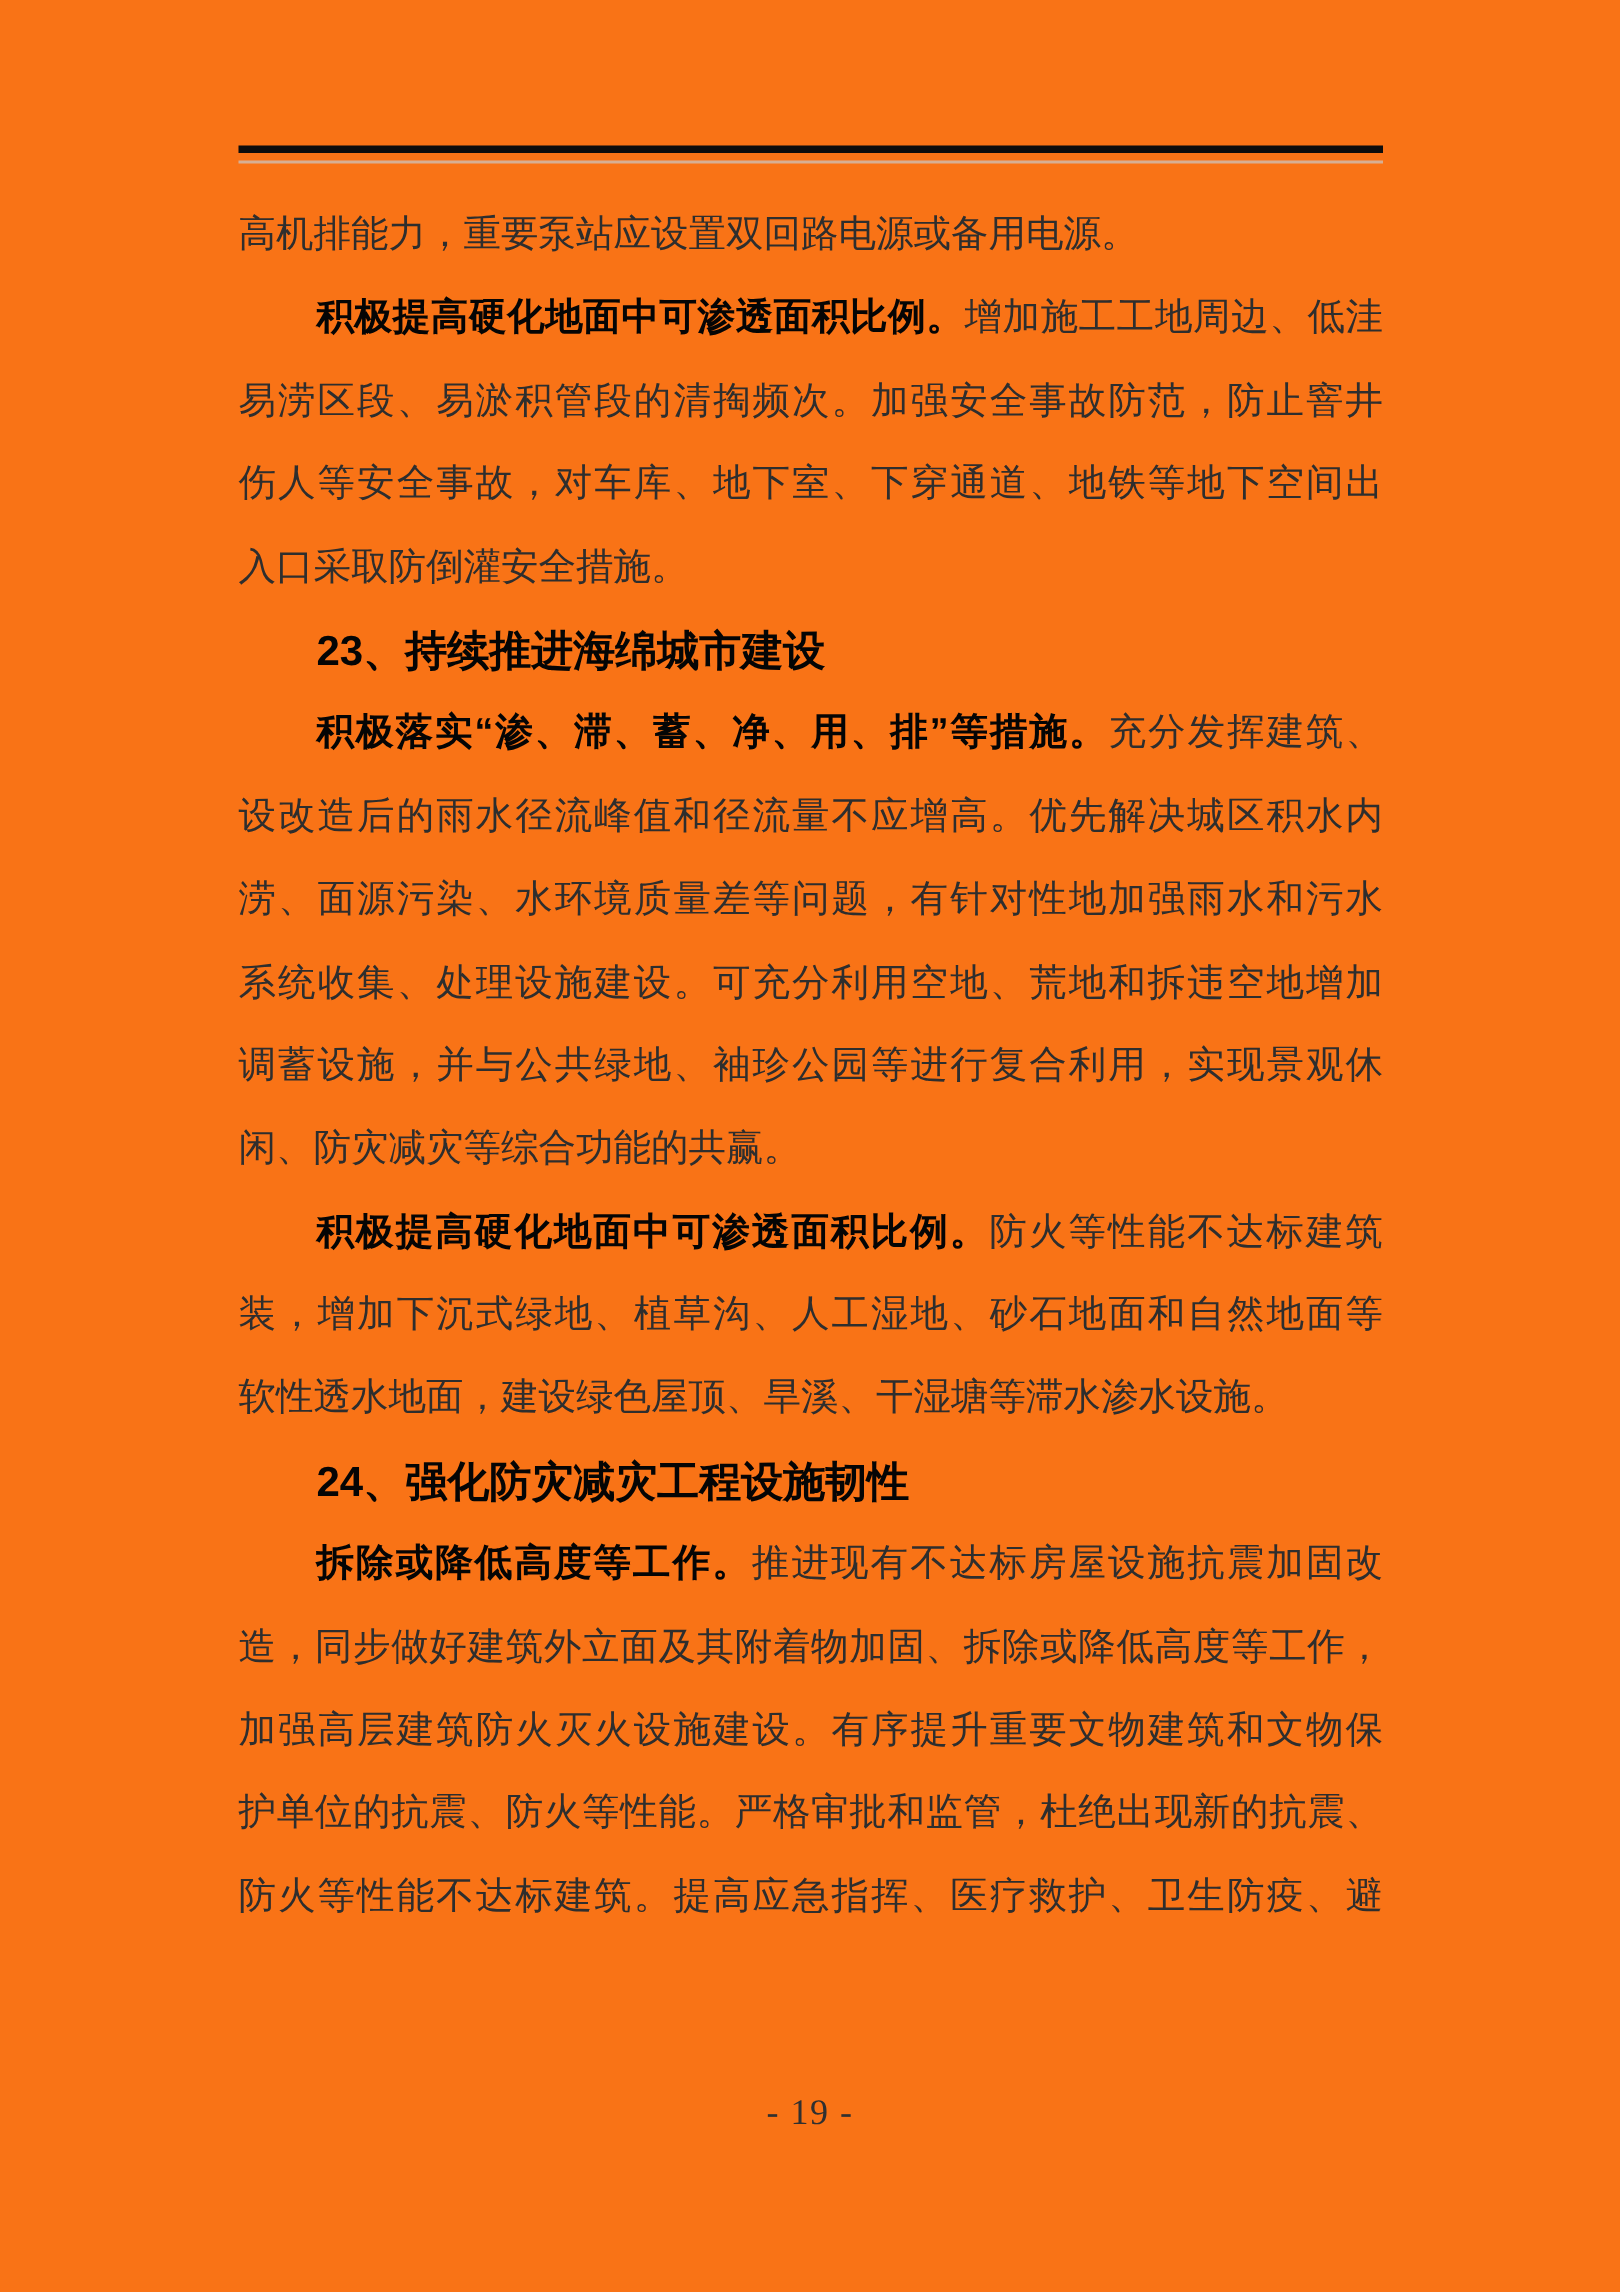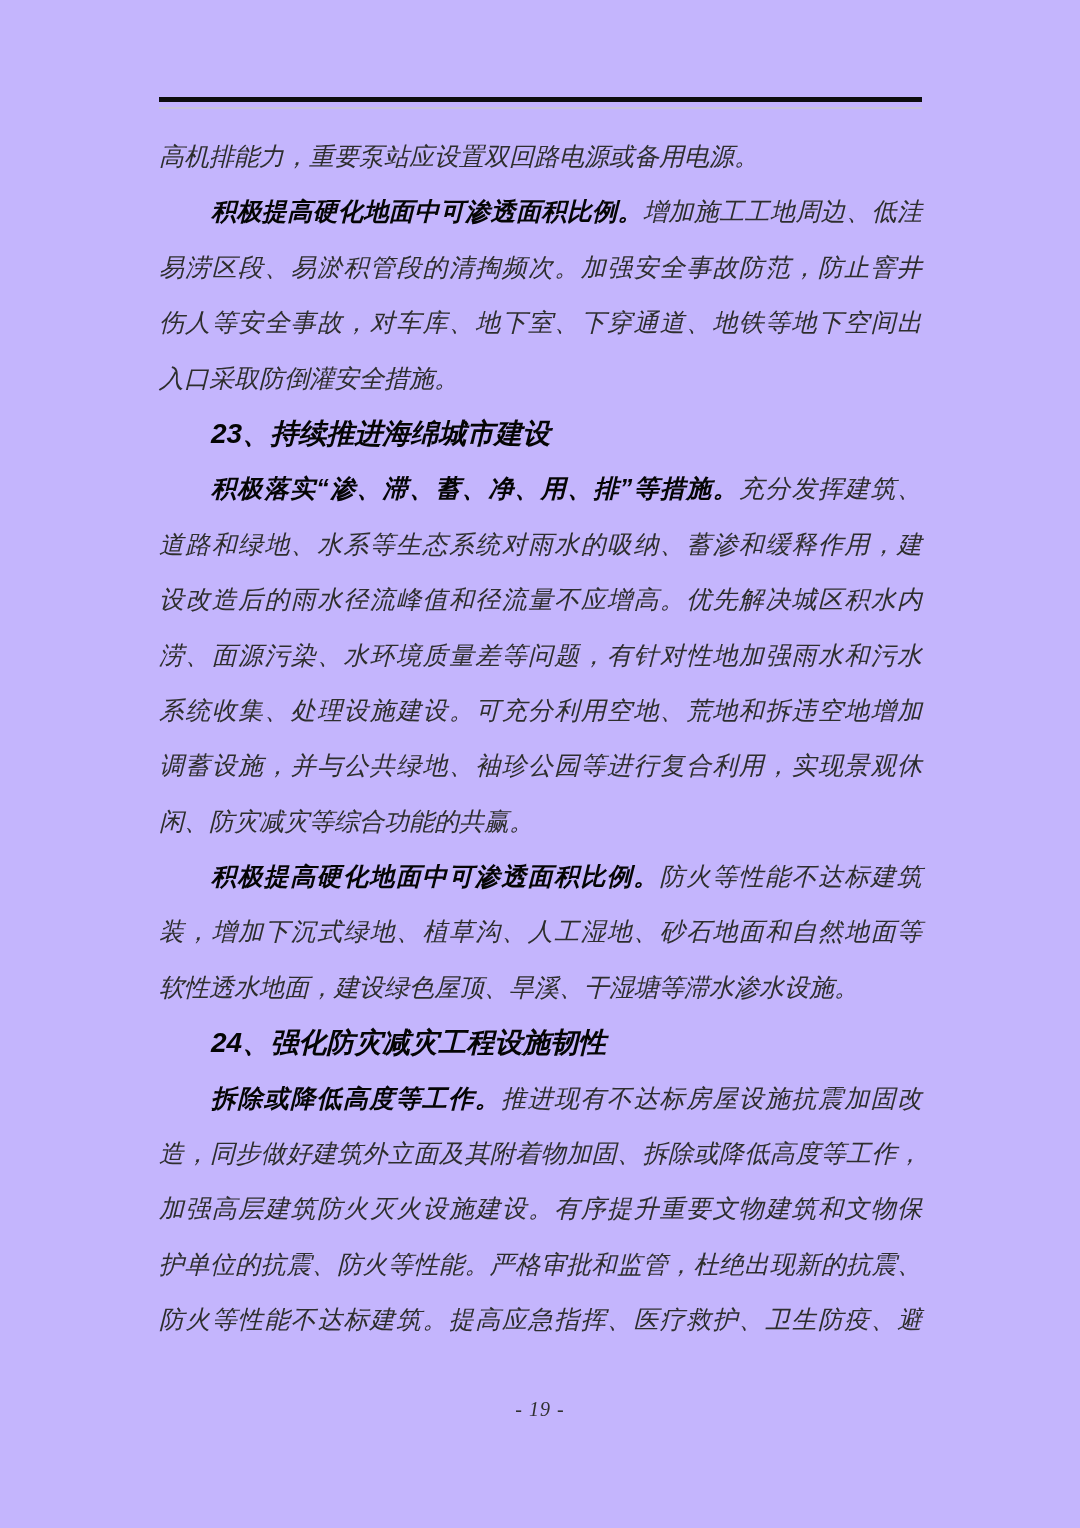--- a/index.html
+++ b/index.html
@@ -1,23 +1,22 @@
 <!DOCTYPE html>
 <html><head>
 <meta charset="utf-8">
 <style>
   html, body { margin: 0; padding: 0; background: #e8e8e8; }
   .page {
     position: relative;
     width: 1080px;
     height: 1528px;
-    background: #c4b5fd;
+    background: #f97316;
     overflow: hidden;
     font-family: "Liberation Serif", serif;
-    font-style: italic;
   }
   .header-rule {
     position: absolute;
     left: 159px;
     top: 97px;
     width: 763px;
     height: 5px;
     background: #0d0d0d;
   }
   .header-rule-echo {
@@ -57,40 +56,39 @@
     color: #050505;
   }
   .footer {
     position: absolute;
     left: 0;
     right: 0;
     top: 1394px;
     height: 30px;
     line-height: 30px;
     text-align: center;
-    font-size: 20px;
+    font-size: 24px;
     color: #303030;
     letter-spacing: 1px;
   }
 </style>
 </head>
 <body>
 
 <div class="page">
   <div class="header-rule"></div>
   <div class="header-rule-echo"></div>
   <div class="body-text" id="body-lines">
       <div class="line"><span class="seg">高机排能力，重要泵站应设置双回路电源或备用电源。</span></div>
       <div class="line indent fill"><span class="seg-b">积极提高硬化地面中可渗透面积比例。</span><span class="seg">增加施工工地周边、低洼</span></div>
       <div class="line fill"><span class="seg">易涝区段、易淤积管段的清掏频次。加强安全事故防范，防止窨井</span></div>
       <div class="line fill"><span class="seg">伤人等安全事故，对车库、地下室、下穿通道、地铁等地下空间出</span></div>
       <div class="line"><span class="seg">入口采取防倒灌安全措施。</span></div>
       <div class="line indent heading"><span class="seg-b">23、持续推进海绵城市建设</span></div>
       <div class="line indent fill"><span class="seg-b">积极落实“渗、滞、蓄、净、用、排”等措施。</span><span class="seg">充分发挥建筑、</span></div>
-      <div class="line fill"><span class="seg">道路和绿地、水系等生态系统对雨水的吸纳、蓄渗和缓释作用，建</span></div>
       <div class="line fill"><span class="seg">设改造后的雨水径流峰值和径流量不应增高。优先解决城区积水内</span></div>
       <div class="line fill"><span class="seg">涝、面源污染、水环境质量差等问题，有针对性地加强雨水和污水</span></div>
       <div class="line fill"><span class="seg">系统收集、处理设施建设。可充分利用空地、荒地和拆违空地增加</span></div>
       <div class="line fill"><span class="seg">调蓄设施，并与公共绿地、袖珍公园等进行复合利用，实现景观休</span></div>
       <div class="line"><span class="seg">闲、防灾减灾等综合功能的共赢。</span></div>
       <div class="line indent fill"><span class="seg-b">积极提高硬化地面中可渗透面积比例。</span><span class="seg">防火等性能不达标建筑</span></div>
       <div class="line fill"><span class="seg">装，增加下沉式绿地、植草沟、人工湿地、砂石地面和自然地面等</span></div>
       <div class="line"><span class="seg">软性透水地面，建设绿色屋顶、旱溪、干湿塘等滞水渗水设施。</span></div>
       <div class="line indent heading"><span class="seg-b">24、强化防灾减灾工程设施韧性</span></div>
       <div class="line indent fill"><span class="seg-b">拆除或降低高度等工作。</span><span class="seg">推进现有不达标房屋设施抗震加固改</span></div>

